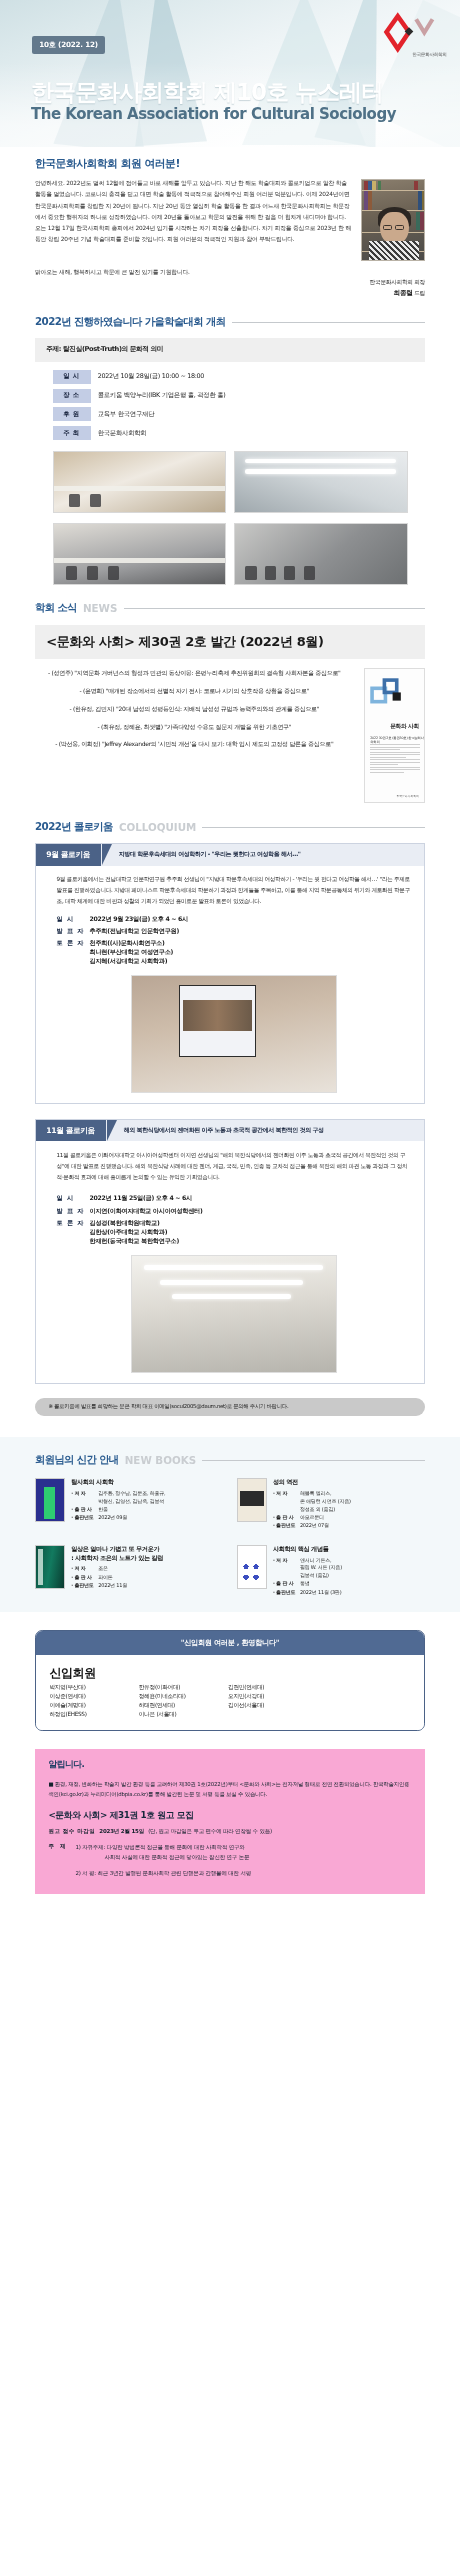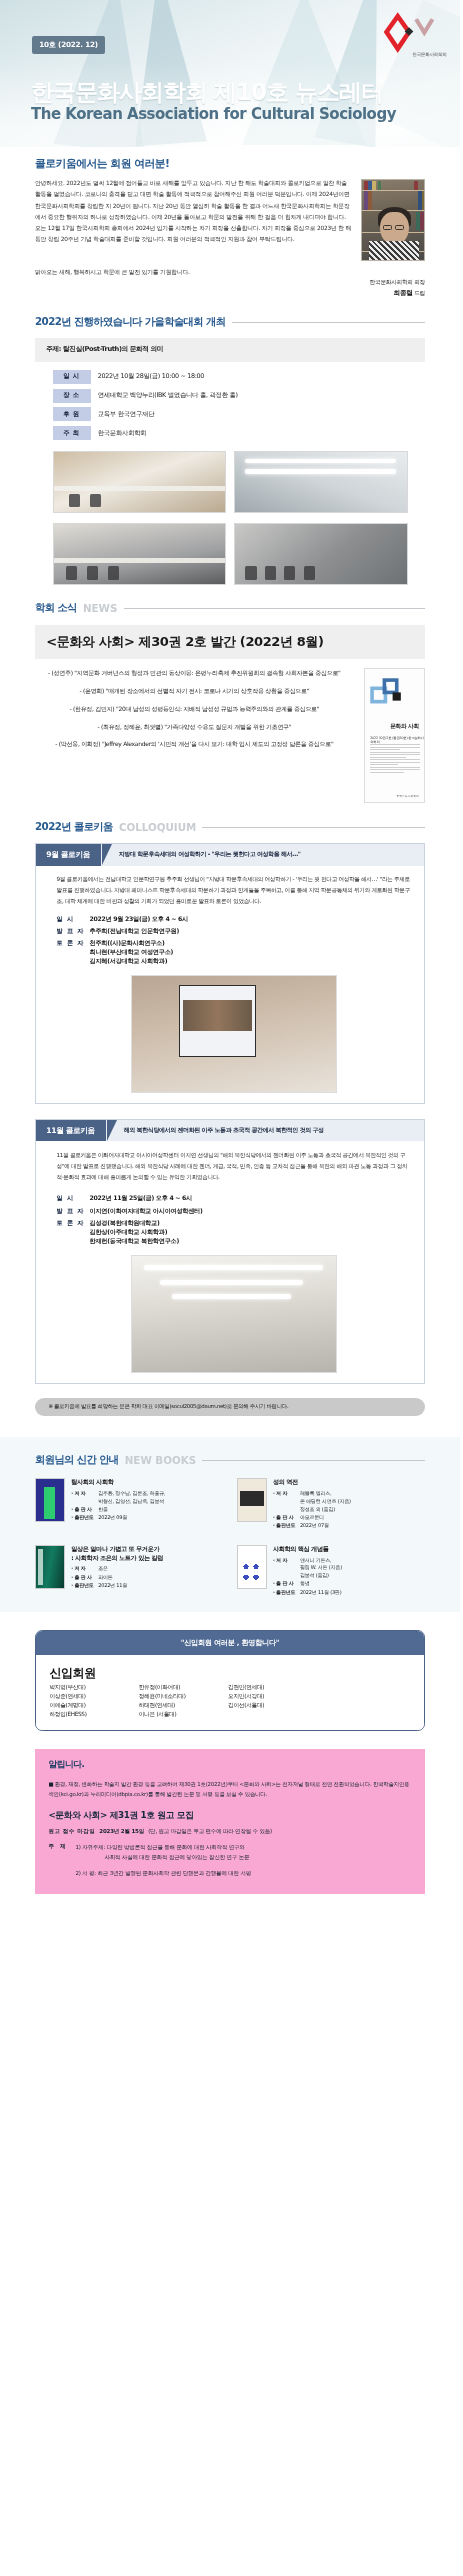--- a/index.html
+++ b/index.html
@@ -245,21 +245,21 @@
 
     <svg class="logo" viewBox="0 0 150 90">
       <path d="M30 45 L52 14 L74 45 L52 78 Z" fill="none" stroke="#e2232b" stroke-width="9"></path>
       <path d="M88 20 L104 46 L120 20" fill="none" stroke="#c9a0a3" stroke-width="8"></path>
       <rect x="68" y="38" width="12" height="12" fill="#2b2b2b" transform="rotate(45 74 44)"></rect>
     </svg>
     <div class="logo-cap">한국문화사회학회</div>
   </div>
 
   <div class="wrap">
-    <div class="greet-title">콜로키움에서는 회원 여러분!</div>
+    <div class="greet-title">한국문화사회학회 회원 여러분!</div>
     <div class="greet-row">
       <div class="greet-body">안녕하세요. 2022년도 벌써 12월에 접어들고 바로 새해를 앞두고 있습니다. 지난 한 해도 학술대회와 콜로키엄으로 알찬 학술 활동을 벌였습니다. 코로나의 충격을 딛고 대면 학술 활동에 적극적으로 참여해주신 회원 여러분 덕분입니다. 이제 2024년이면 한국문화사회학회를 창립한 지 20년이 됩니다. 지난 20년 동안 열심히 학술 활동을 한 결과 어느새 한국문화사회학회는 학문장에서 중요한 행위자의 하나로 성장하였습니다. 이제 20년을 돌아보고 학문의 발전을 위해 한 걸음 더 힘차게 내디뎌야 합니다. 오는 12월 17일 한국사회학회 총회에서 2024년 임기를 시작하는 차기 회장을 선출합니다. 차기 회장을 중심으로 2023년 한 해 동안 창립 20주년 기념 학술대회를 준비할 것입니다. 회원 여러분의 적극적인 지원과 참여 부탁드립니다.</div>
       <div class="portrait">
         <div class="shelf" style="top:10.3px"></div>
           <div class="shelf" style="top:30px"></div>
         <div class="shelf" style="top:52px"></div>
           <div class="shelf" style="top:71px"></div>
         <div class="bk" style="left:2.1px;top:1px;height:9.3px;background:#8c3a3a"></div>
         <div class="bk" style="left:6.2px;top:1px;height:9.3px;background:#3a5a8c"></div>
         <div class="bk" style="left:10.3px;top:1px;height:9.3px;background:#c9b06a"></div>
@@ -291,21 +291,21 @@
       <div class="rule"></div>
     </div>
     <div class="grey-band">주제: 탈진실(Post-Truth)의 문화적 의미</div>
     <div class="kv">
       <div class="kv-row">
         <div class="kv-key">일 시</div>
         <div class="kv-val">2022년 10월 28일(금) 10:00 ~ 18:00</div>
       </div>
       <div class="kv-row">
         <div class="kv-key">장 소</div>
-        <div class="kv-val">연세대학교 백양누리(IBK 벌였습니다 홀, 곽정환 홀)</div>
+        <div class="kv-val">콜로키움 백양누리(IBK 기업은행 홀, 곽정환 홀)</div>
       </div>
       <div class="kv-row">
         <div class="kv-key">후 원</div>
         <div class="kv-val">교육부 한국연구재단</div>
       </div>
       <div class="kv-row">
         <div class="kv-key">주 최</div>
         <div class="kv-val">한국문화사회학회</div>
       </div>
     </div>

